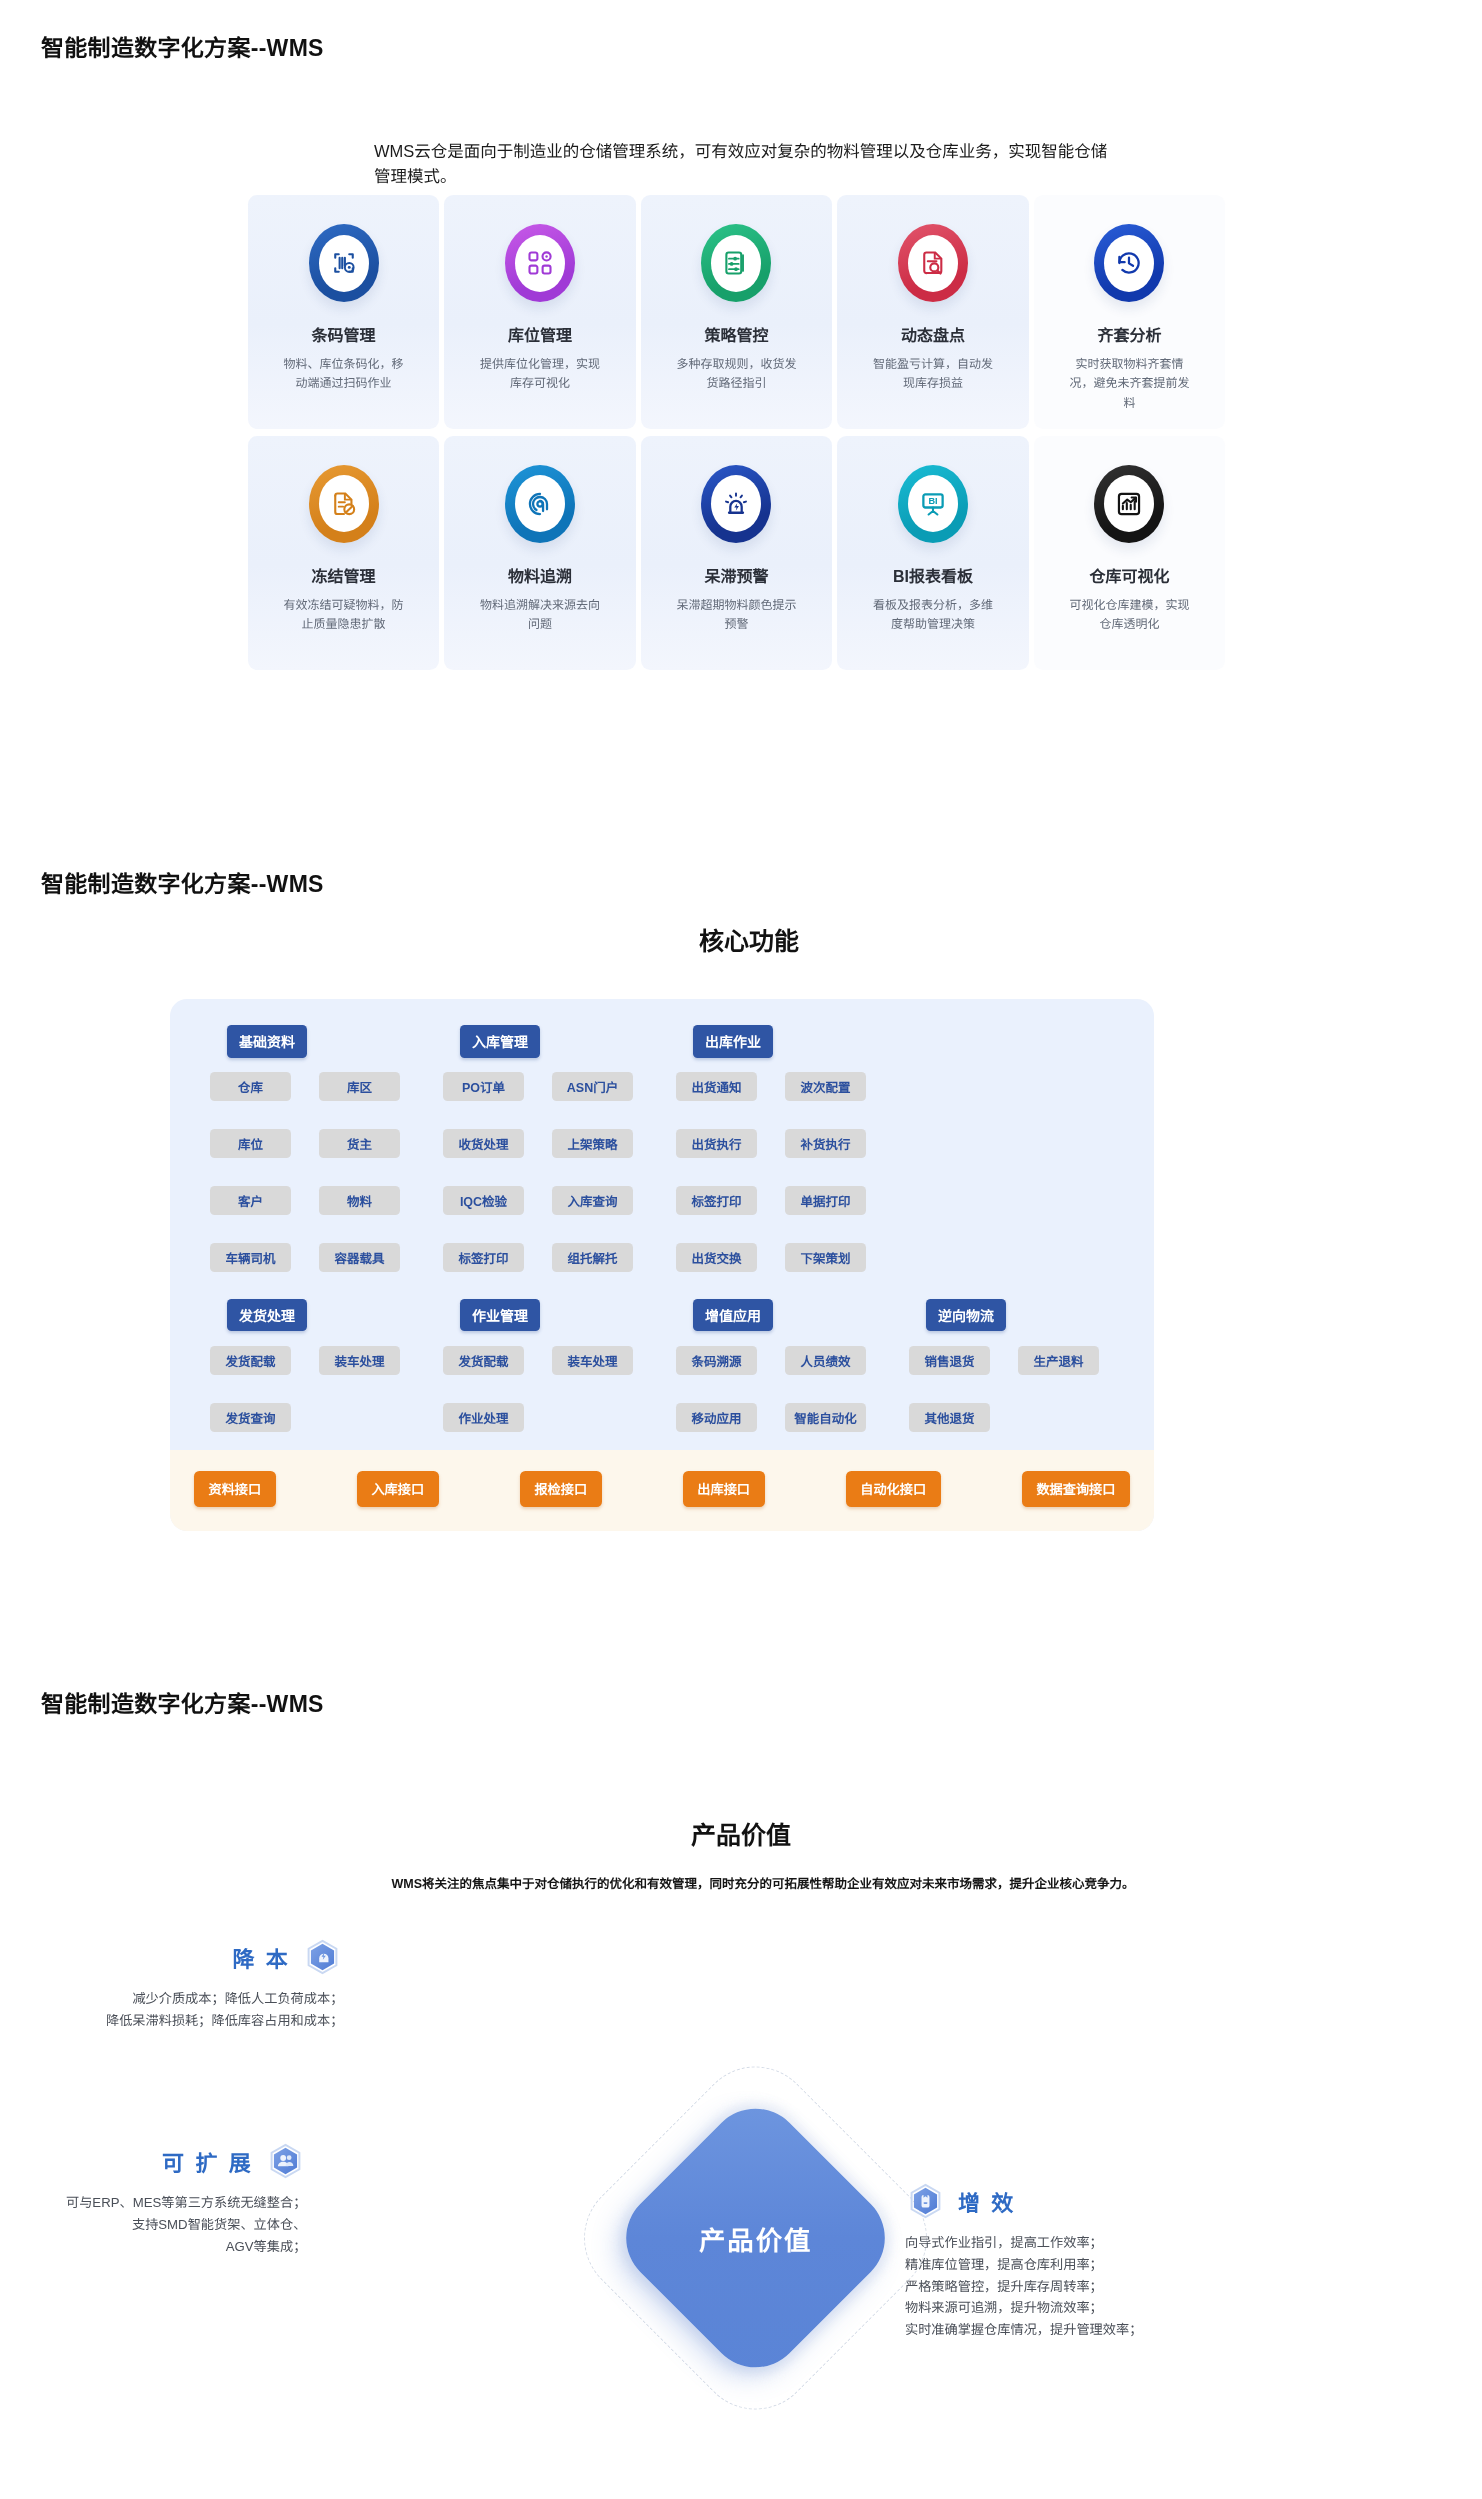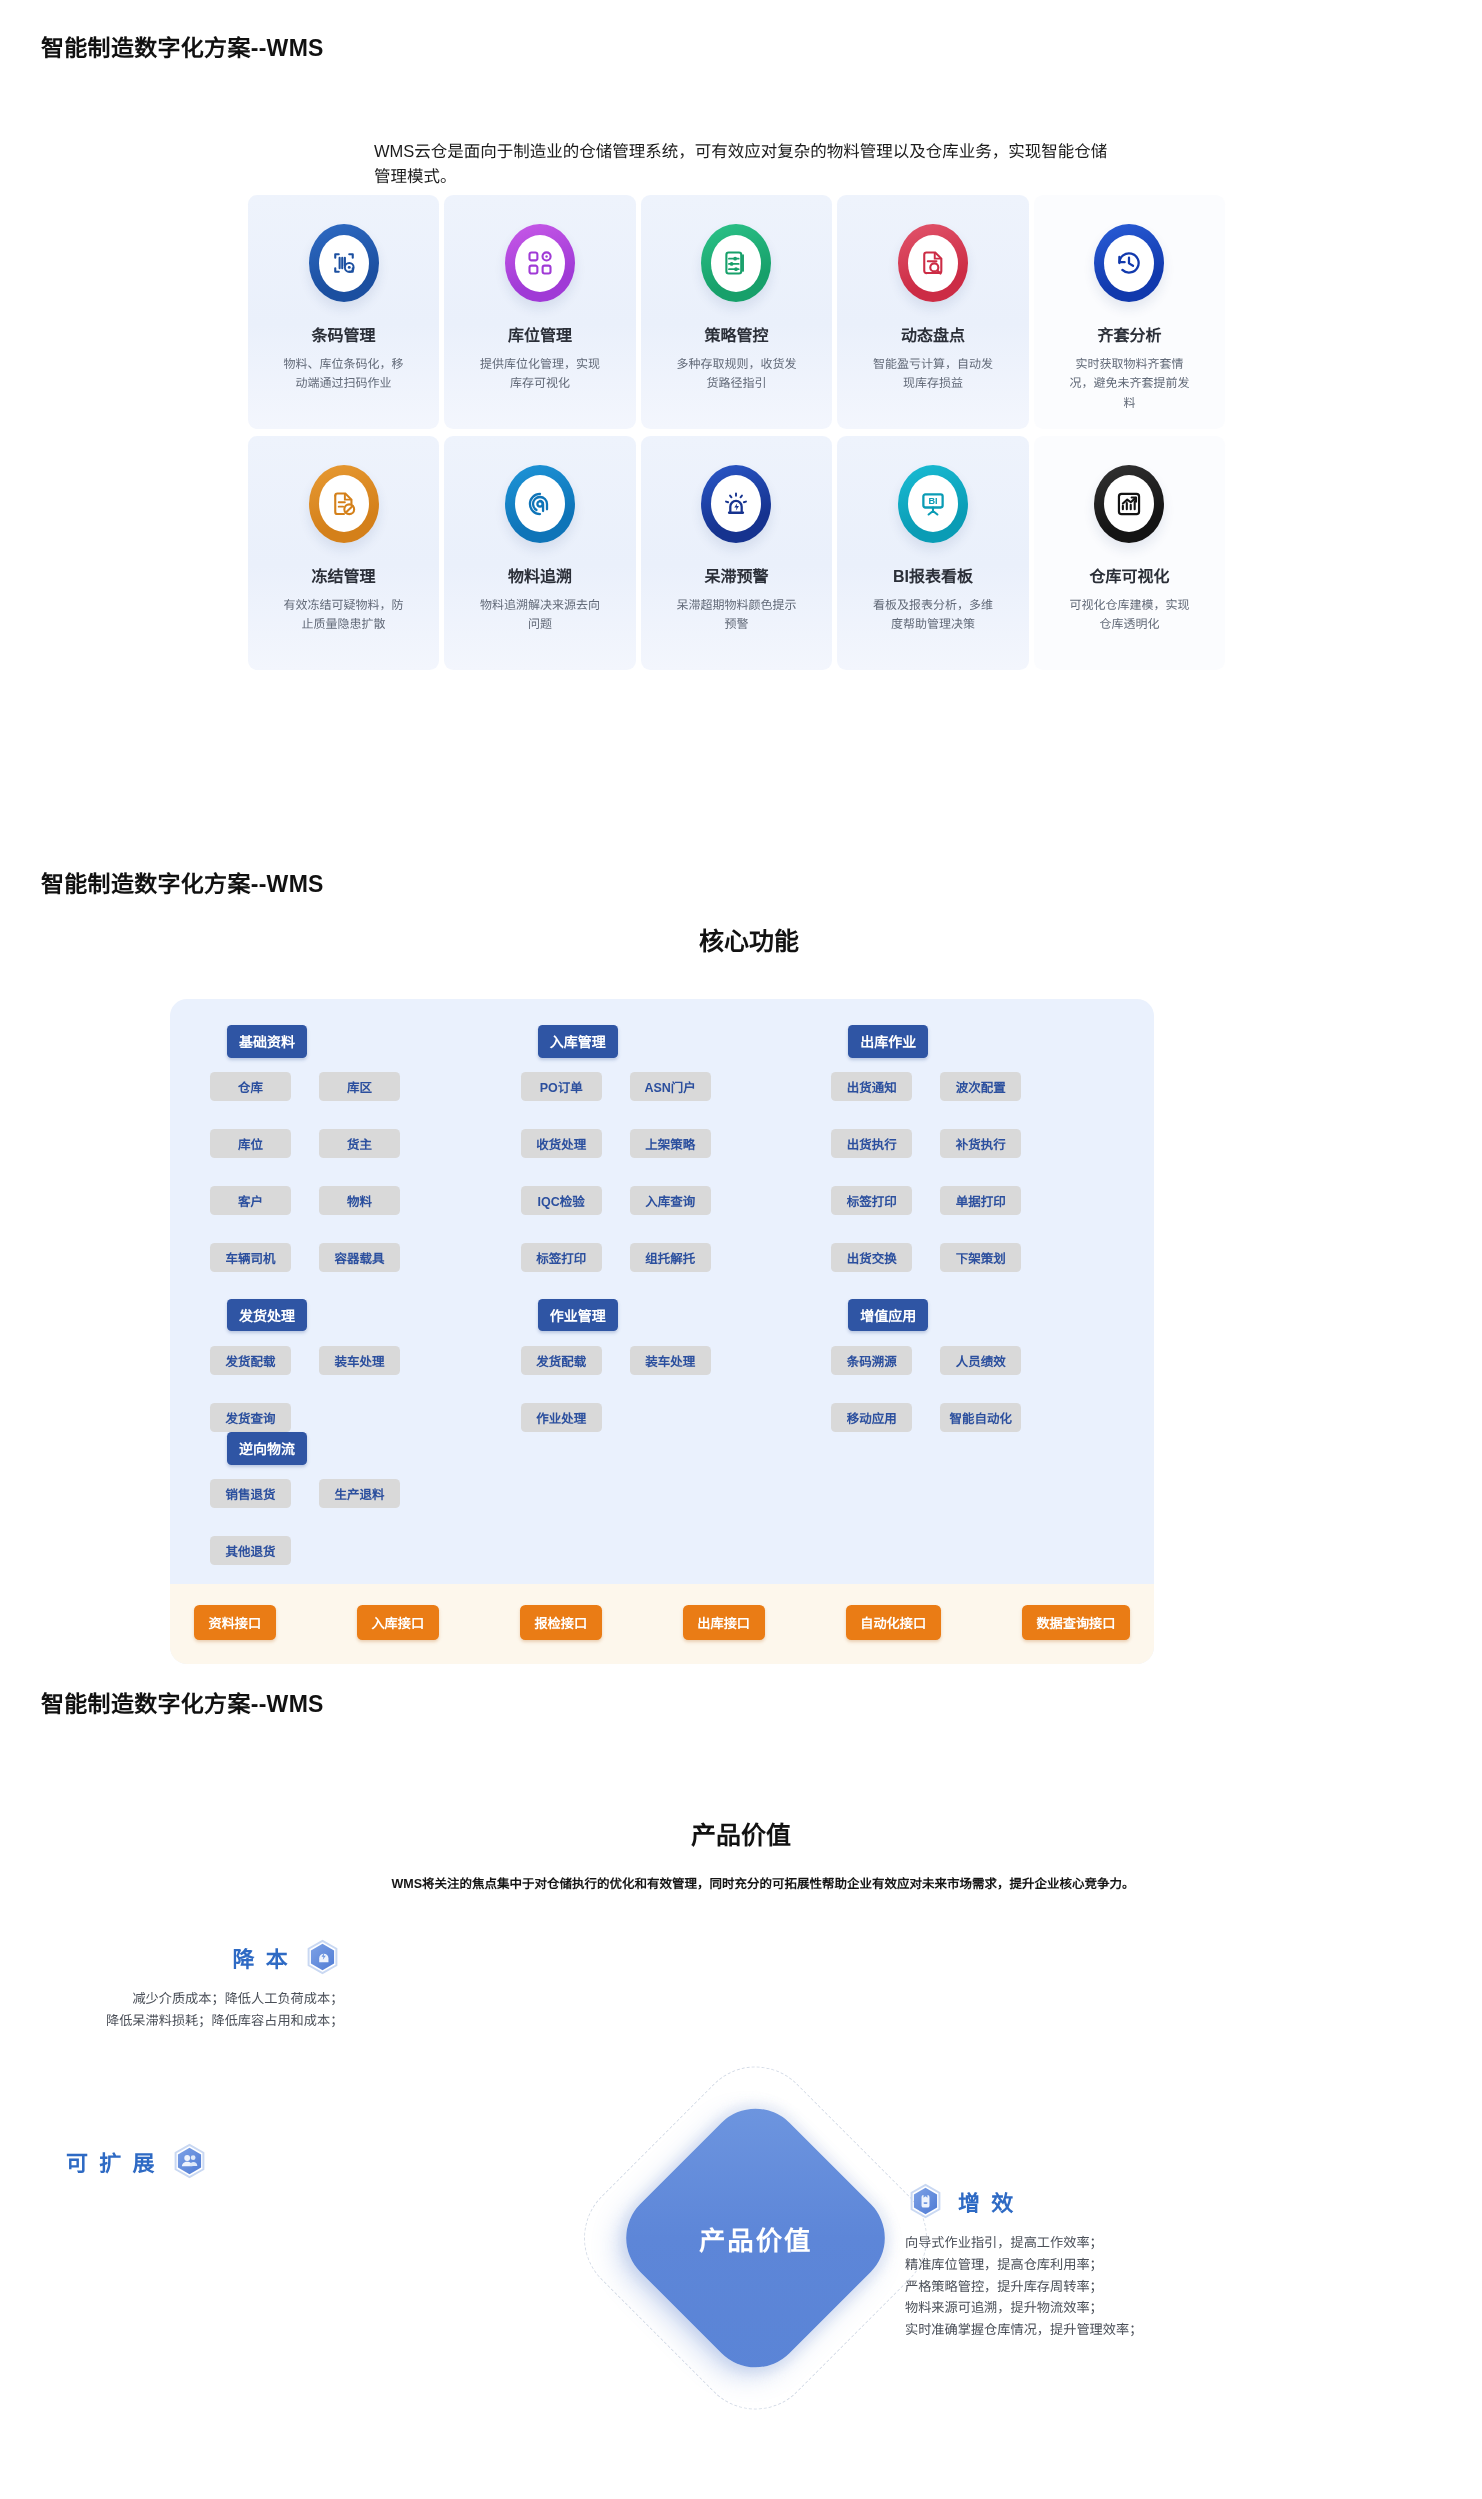--- a/index.html
+++ b/index.html
@@ -97,21 +97,21 @@
     left: 170px;
     top: 180px;
     width: 984px;
     border-radius: 17px;
     overflow: hidden;
     background: #eaf1fd;
   }
   .core-body { padding: 26.4px 40px 18.5px; }
   .core-band {
     display: grid;
-    grid-template-columns: repeat(3, 1fr);
+    grid-template-columns: repeat(4, 1fr);
     column-gap: 28px;
   }
   .core-band + .core-band { margin-top: 26.4px; }
   .group-head {
     display: inline-block;
     background: #2f55a4;
     color: #ffffff;
     font-size: 14px;
     font-weight: 700;
     padding: 6px 12px 6.6px;
@@ -551,16 +551,21 @@
               </linearGradient>
             </defs>
             <path d="M31 5.5l21 12v25l-21 12-21-12v-25z" fill="none" stroke="#c9d8f2" stroke-width="3"></path>
             <path d="M31 10l17.5 10v20L31 50 13.5 40V20z" fill="url(#hexg)"></path>
             <circle cx="27.5" cy="25.5" r="4.4" fill="#eef3fc"></circle>
             <path d="M19.5 38c0-4.4 3.6-7 8-7s8 2.6 8 7z" fill="#eef3fc"></path>
             <circle cx="36.5" cy="25" r="3.6" fill="#dfe9f9"></circle>
             <path d="M31 37.5c.4-4 3.2-6 5.8-6 3.3 0 6 2.3 6 6z" fill="#dfe9f9"></path>
           </svg>
         </div>
+        <div class="vb-lines">
+          <div>可与ERP、MES等第三方系统无缝整合；</div>
+          <div>支持SMD智能货架、立体仓、</div>
+          <div>AGV等集成；</div>
+        </div>
       </div>
   </div>
 </section>
 
 
 </body></html>

